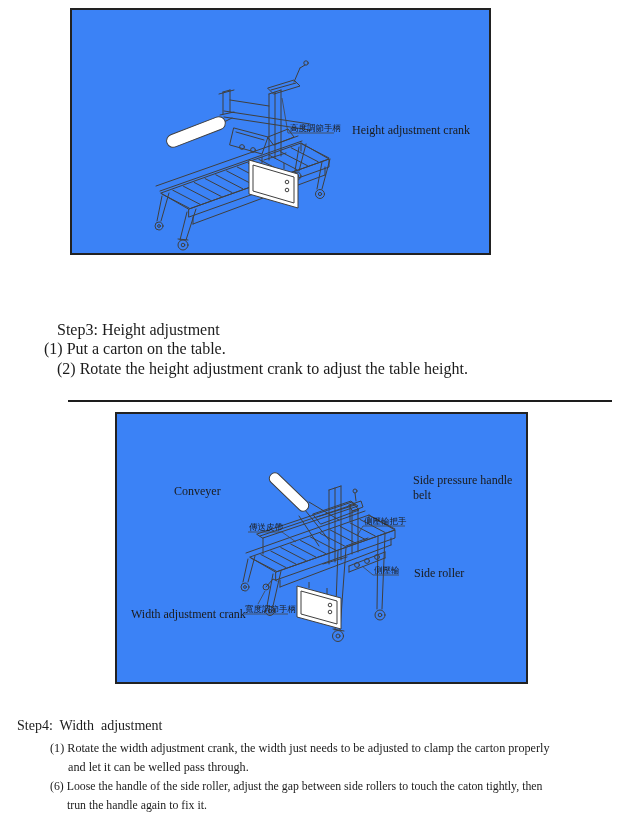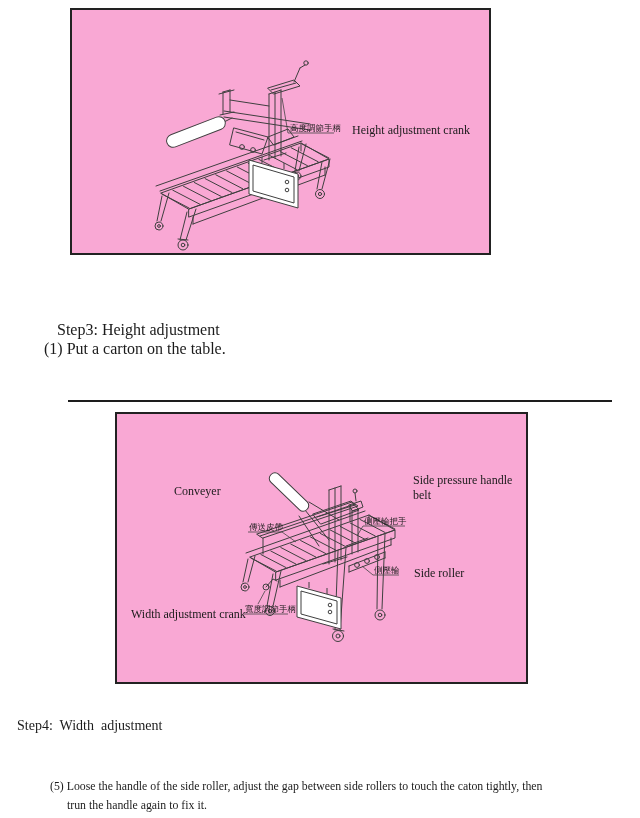--- a/index.html
+++ b/index.html
@@ -1,20 +1,20 @@
 <!DOCTYPE html>
 <html><head>
 <meta charset="utf-8">
 <style>
   html,body{margin:0;padding:0;background:#f2f2f2;}
   .page{
     position:relative;width:640px;height:818px;background:#ffffff;
     font-family:"Liberation Serif", serif;color:#1b1b1b;overflow:hidden;
   }
-  .figure-box{position:absolute;background:#f9a8d4;border:2px solid #222;}
+  .figure-box{position:absolute;background:#3b82f6;border:2px solid #222;}
   .figure-box svg{display:block;width:100%;height:100%;}
   .mech{stroke:#3f3f3f;stroke-width:1;fill:none;stroke-linejoin:round;stroke-linecap:round;}
   .mech-fill{stroke:#3f3f3f;stroke-width:1;fill:#ffffff;stroke-linejoin:round;}
   .leader{stroke:#444;stroke-width:0.8;fill:none;}
   text{fill:#1b1b1b;stroke:none;font-family:"Liberation Serif", serif;}
   text.cn{font-size:8.5px;}
   text.en{font-size:12px;}
   .txt{position:absolute;white-space:pre;line-height:1;}
   .step3-line{font-size:16px;}
   .step4-title{font-size:14px;}
@@ -97,20 +97,21 @@
       </g>
 
       <path class="leader" d="M210,88 L216,123 L262,123"></path>
       <text class="cn" x="218" y="121">高度調節手柄</text>
       <text class="en" x="280" y="124">Height adjustment crank</text>
     </svg>
   </div>
 
   <div class="txt step3-line" style="left:57px;top:322px;">Step3: Height adjustment</div>
   <div class="txt step3-line" style="left:44px;top:341px;">(1) Put a carton on the table.</div>
+  <div class="txt step3-line" style="left:57px;top:361px;">(2) Rotate the height adjustment crank to adjust the table height.</div>
 
   <div class="divider"></div>
 
   <div class="figure-box" style="left:68px;top:412px;width:409px;height:268px;margin-left:47px;">
     <svg viewBox="0 0 409 268">
       <g class="mech">
 
         <path d="M129,139 L248,97"></path>
 
         <path d="M140,120 L235,88 L241,92 L146,124 Z M143,122 L238,90 M146,124 L146,140 M233,93 L233,107"></path>
@@ -196,16 +197,18 @@
       <text class="cn" x="132" y="116">傳送皮帶</text>
       <text class="cn" x="247" y="110">側壓輪把手</text>
       <text class="cn" x="257" y="159">側壓輪</text>
       <text class="en" x="297" y="163">Side roller</text>
       <text class="cn" x="128" y="198">寬度調節手柄</text>
       <text class="en" x="14" y="204">Width adjustment crank</text>
     </svg>
   </div>
 
   <div class="txt step4-title" style="left:17px;top:719px;">Step4:  Width  adjustment</div>
-  <div class="txt step4-line narrow" style="left:50px;top:781px;">(5) Loose the handle of the side roller, adjust the gap between side rollers to touch the caton tightly, then</div>
+  <div class="txt step4-line" style="left:50px;top:742px;">(1) Rotate the width adjustment crank, the width just needs to be adjusted to clamp the carton properly</div>
+  <div class="txt step4-line" style="left:68px;top:761px;">and let it can be welled pass through.</div>
+  <div class="txt step4-line narrow" style="left:50px;top:781px;">(6) Loose the handle of the side roller, adjust the gap between side rollers to touch the caton tightly, then</div>
   <div class="txt step4-line narrow" style="left:67px;top:800px;">trun the handle again to fix it.</div>
 
 </div>
 
 </body></html>

